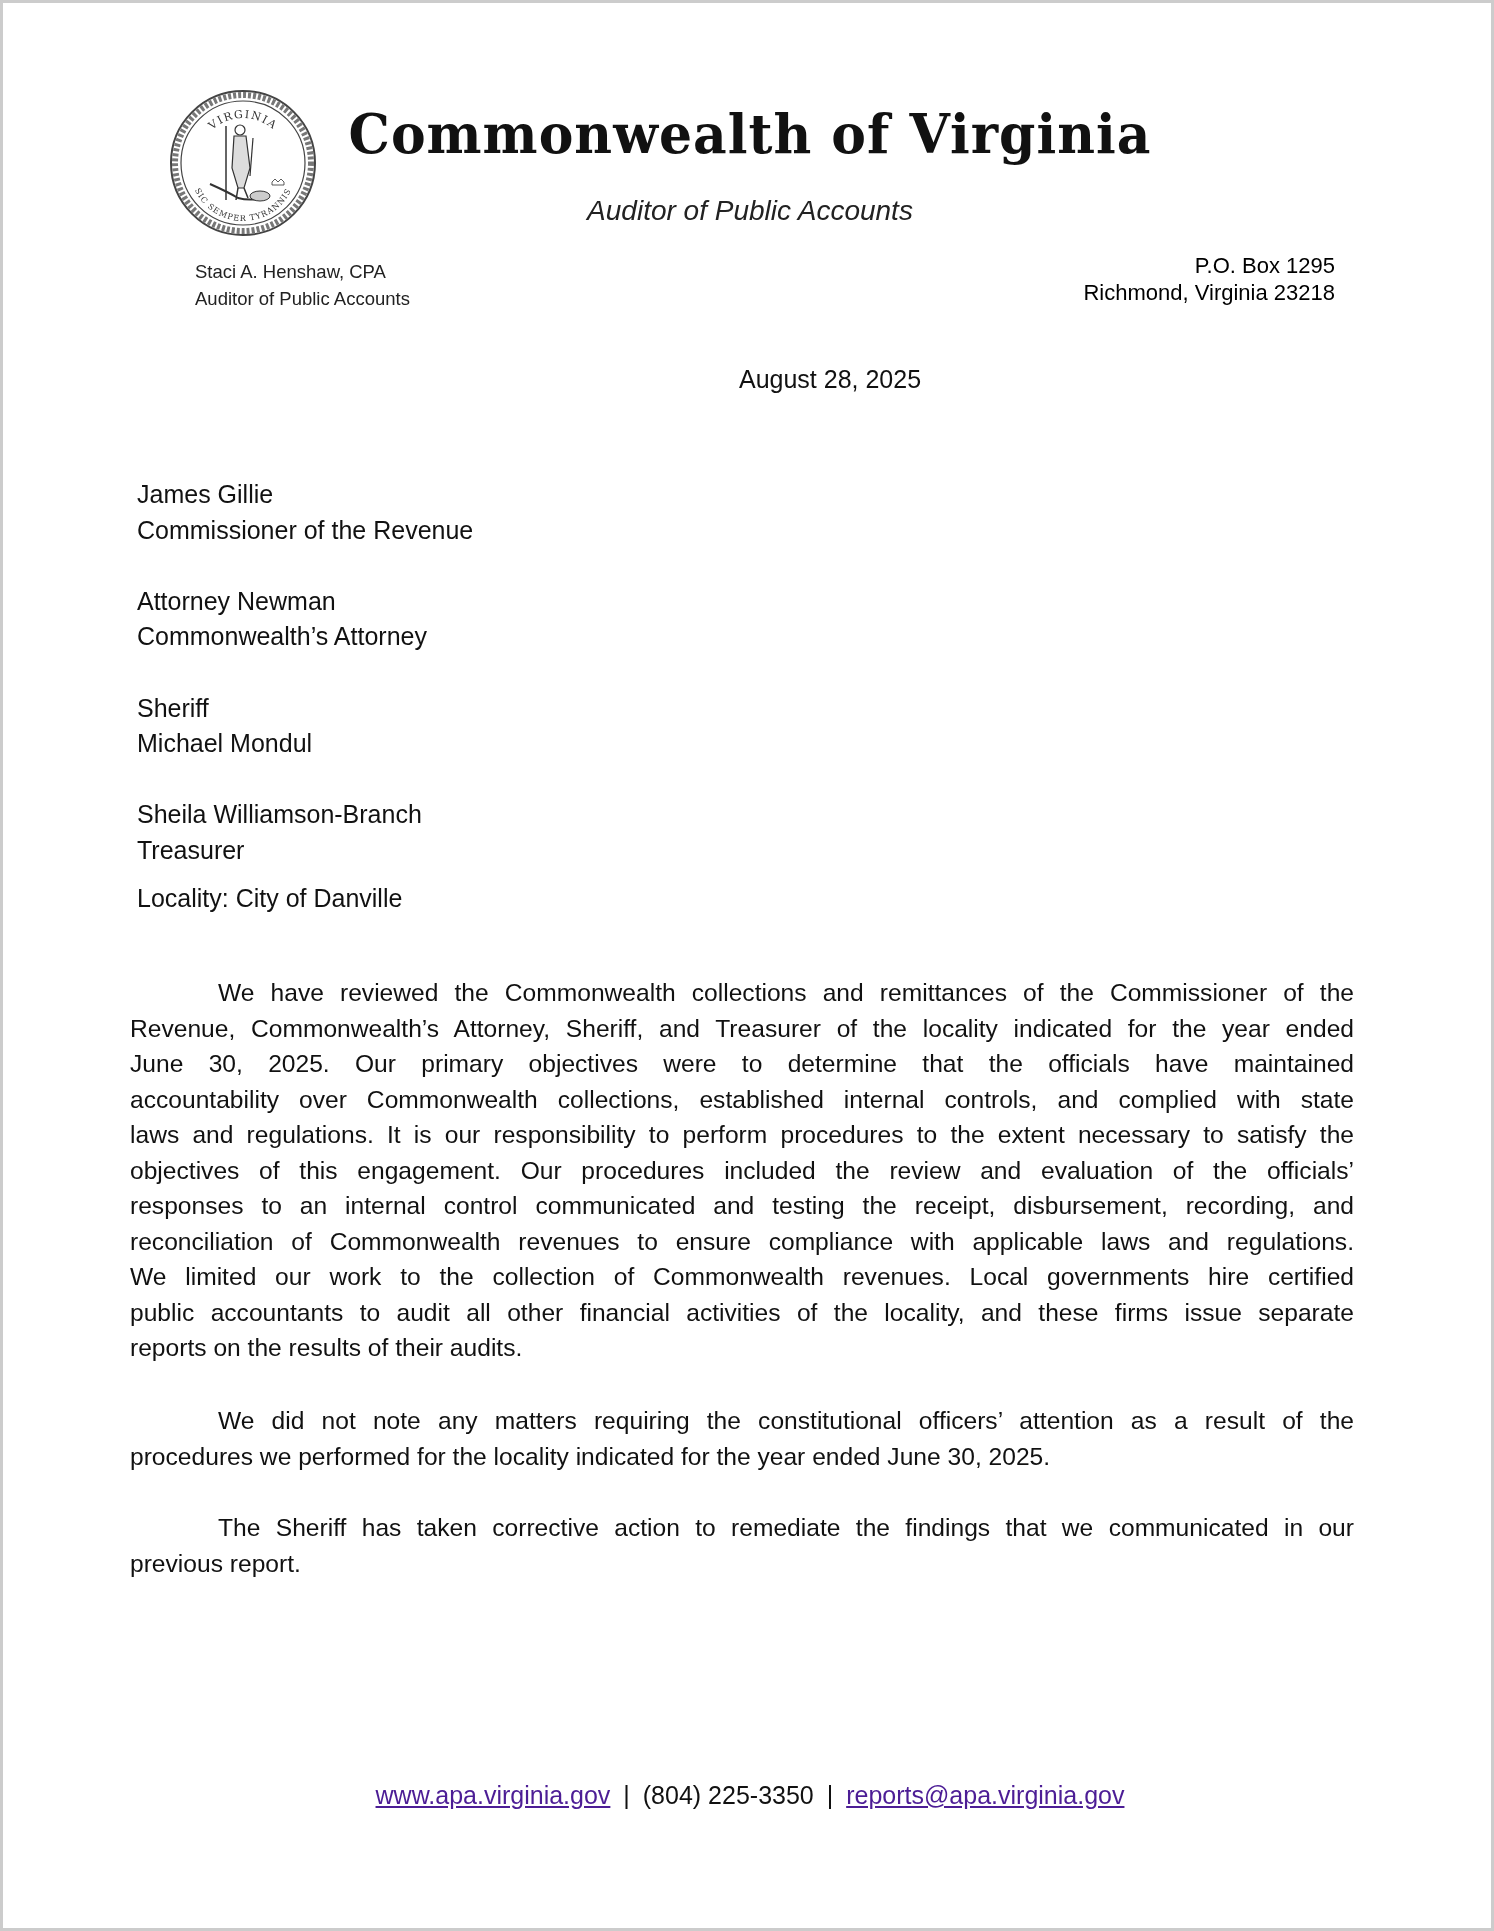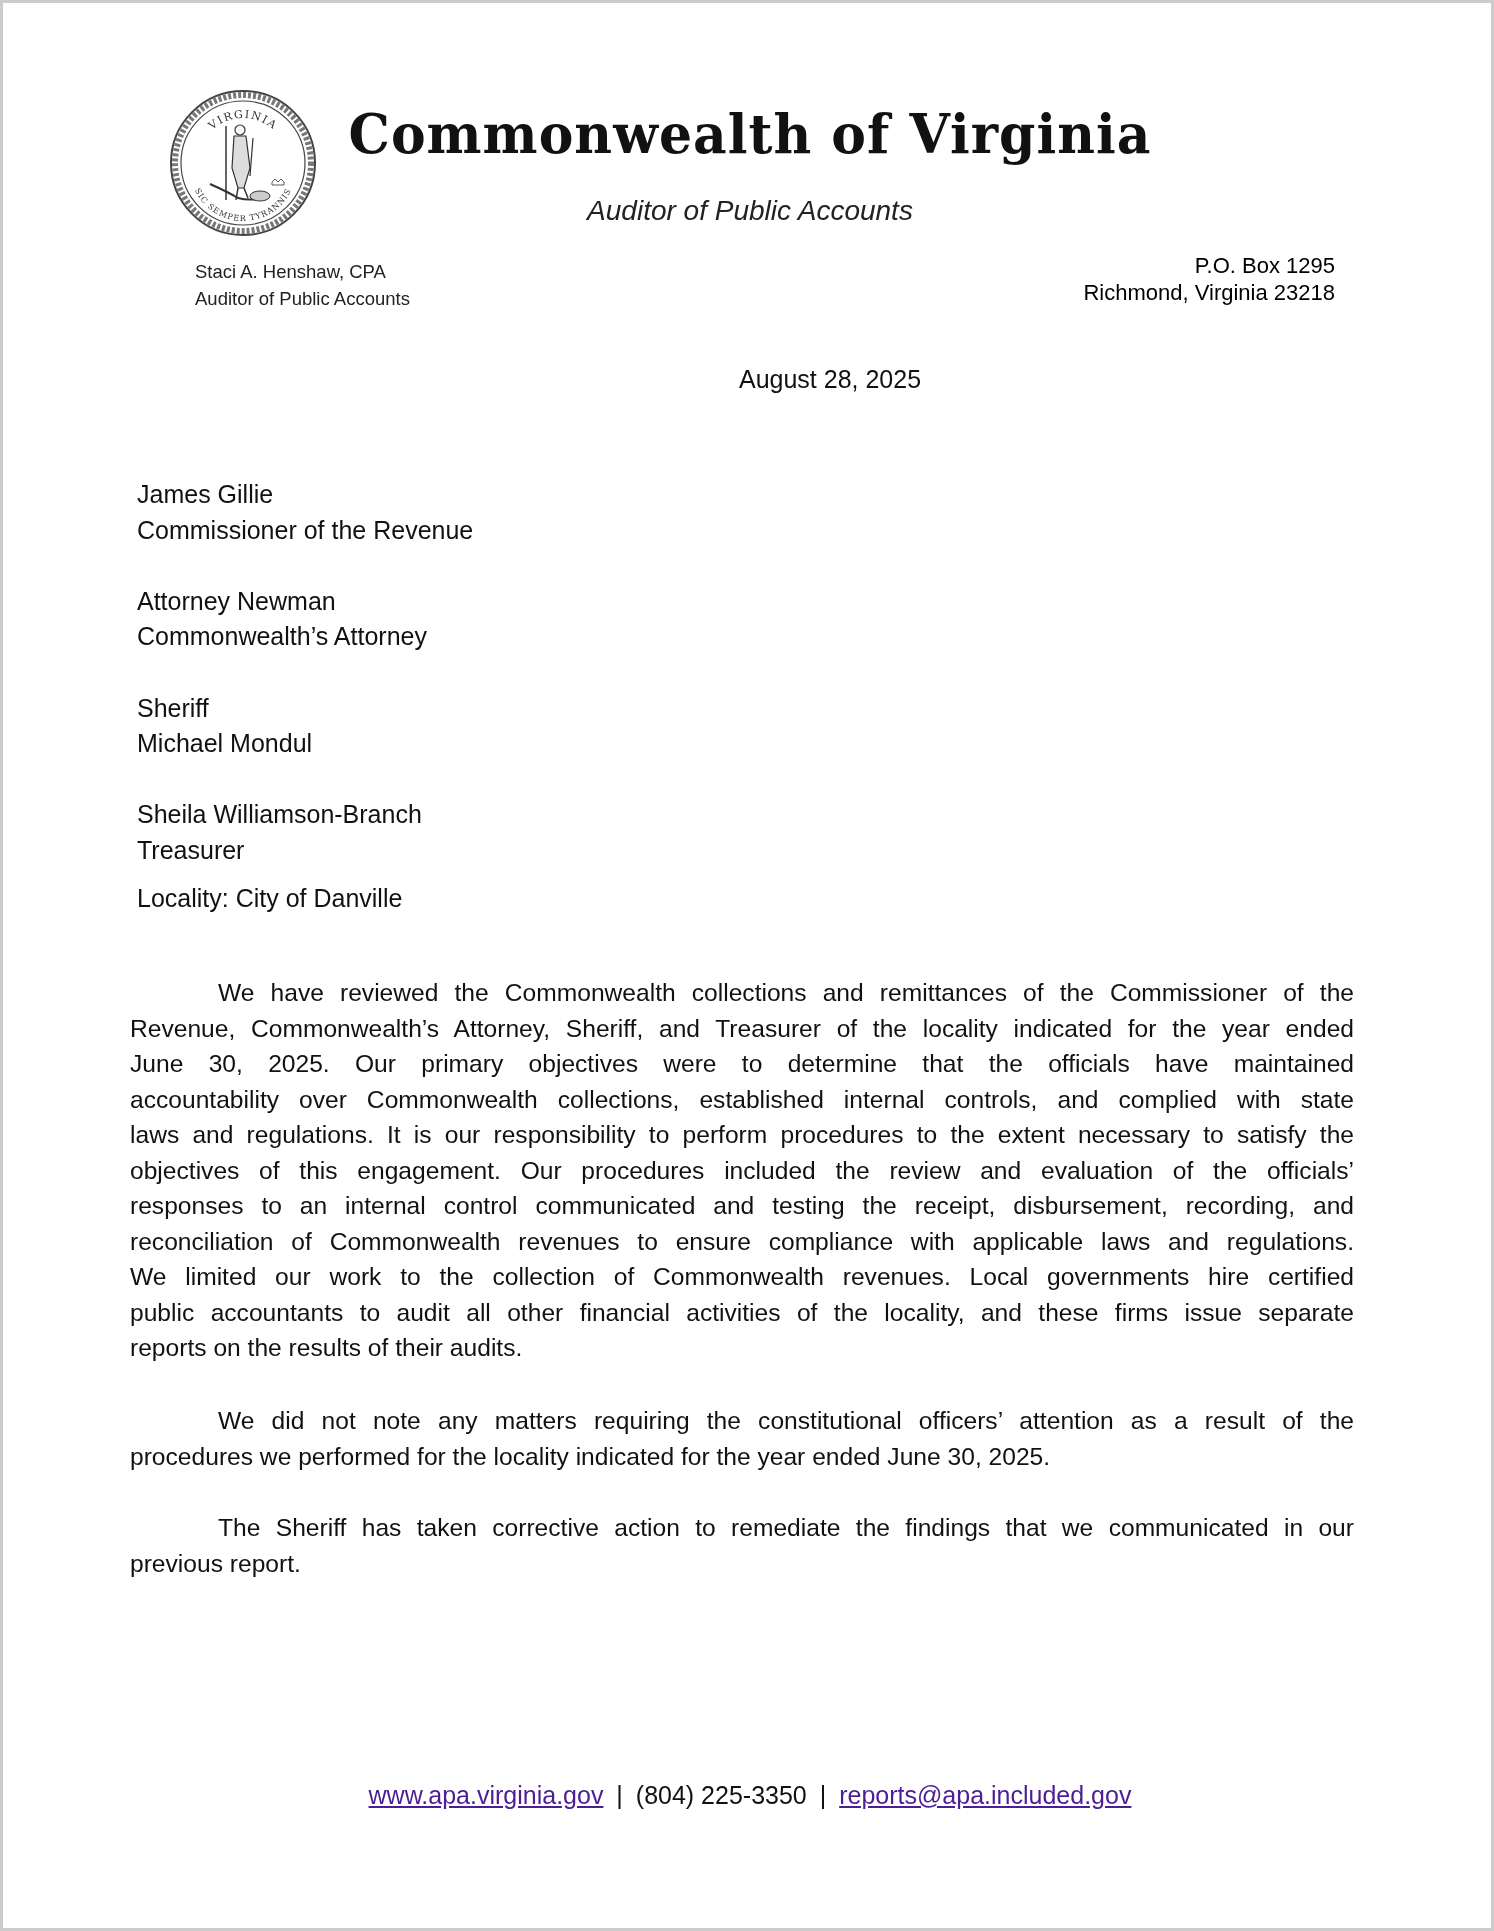--- a/index.html
+++ b/index.html
@@ -129,16 +129,16 @@
   <div class="body p3">
     <span class="ln indent">The Sheriff has taken corrective action to remediate the findings that we communicated in our</span>
     <span class="ln last">previous report.</span>
   </div>
 
   <div class="footer">
     <a href="www.apa.virginia.gov">www.apa.virginia.gov</a>
     <span class="sep">|</span>
     <span>(804) 225-3350</span>
     <span class="sep">|</span>
-    <a>reports@apa.included.gov</a>
+    <a>reports@apa.virginia.gov</a>
   </div>
 
 </div>
 
 </body></html>

